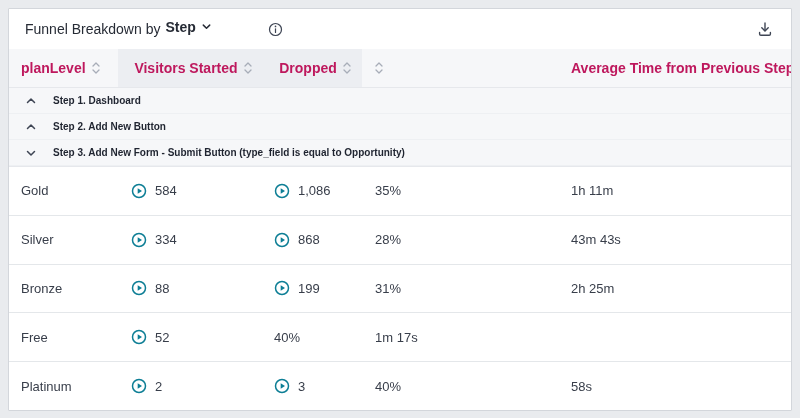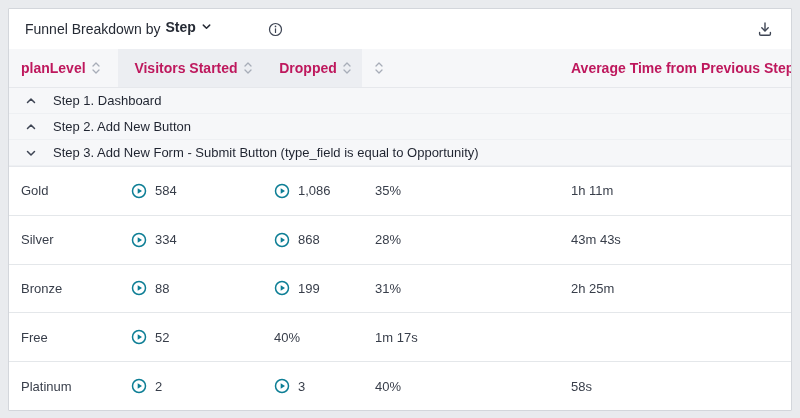--- a/index.html
+++ b/index.html
@@ -93,22 +93,22 @@
     border-bottom: 1px solid #eef0f3;
     cursor: pointer;
   }
   .step-caret {
     width: 44px;
     display: flex;
     justify-content: center;
     align-items: center;
   }
   .step-label {
-    font-size: 13px;
-    font-weight: 400;
+    font-size: 10px;
+    font-weight: 700;
     color: #1f2430;
     white-space: nowrap;
     text-align: right;
   }
   
   .data-rows { flex: 1; display: flex; flex-direction: column; }
   .data-row {
     flex: 1;
     border-top: 1px solid #e4e7ea;
     font-size: 13px;

